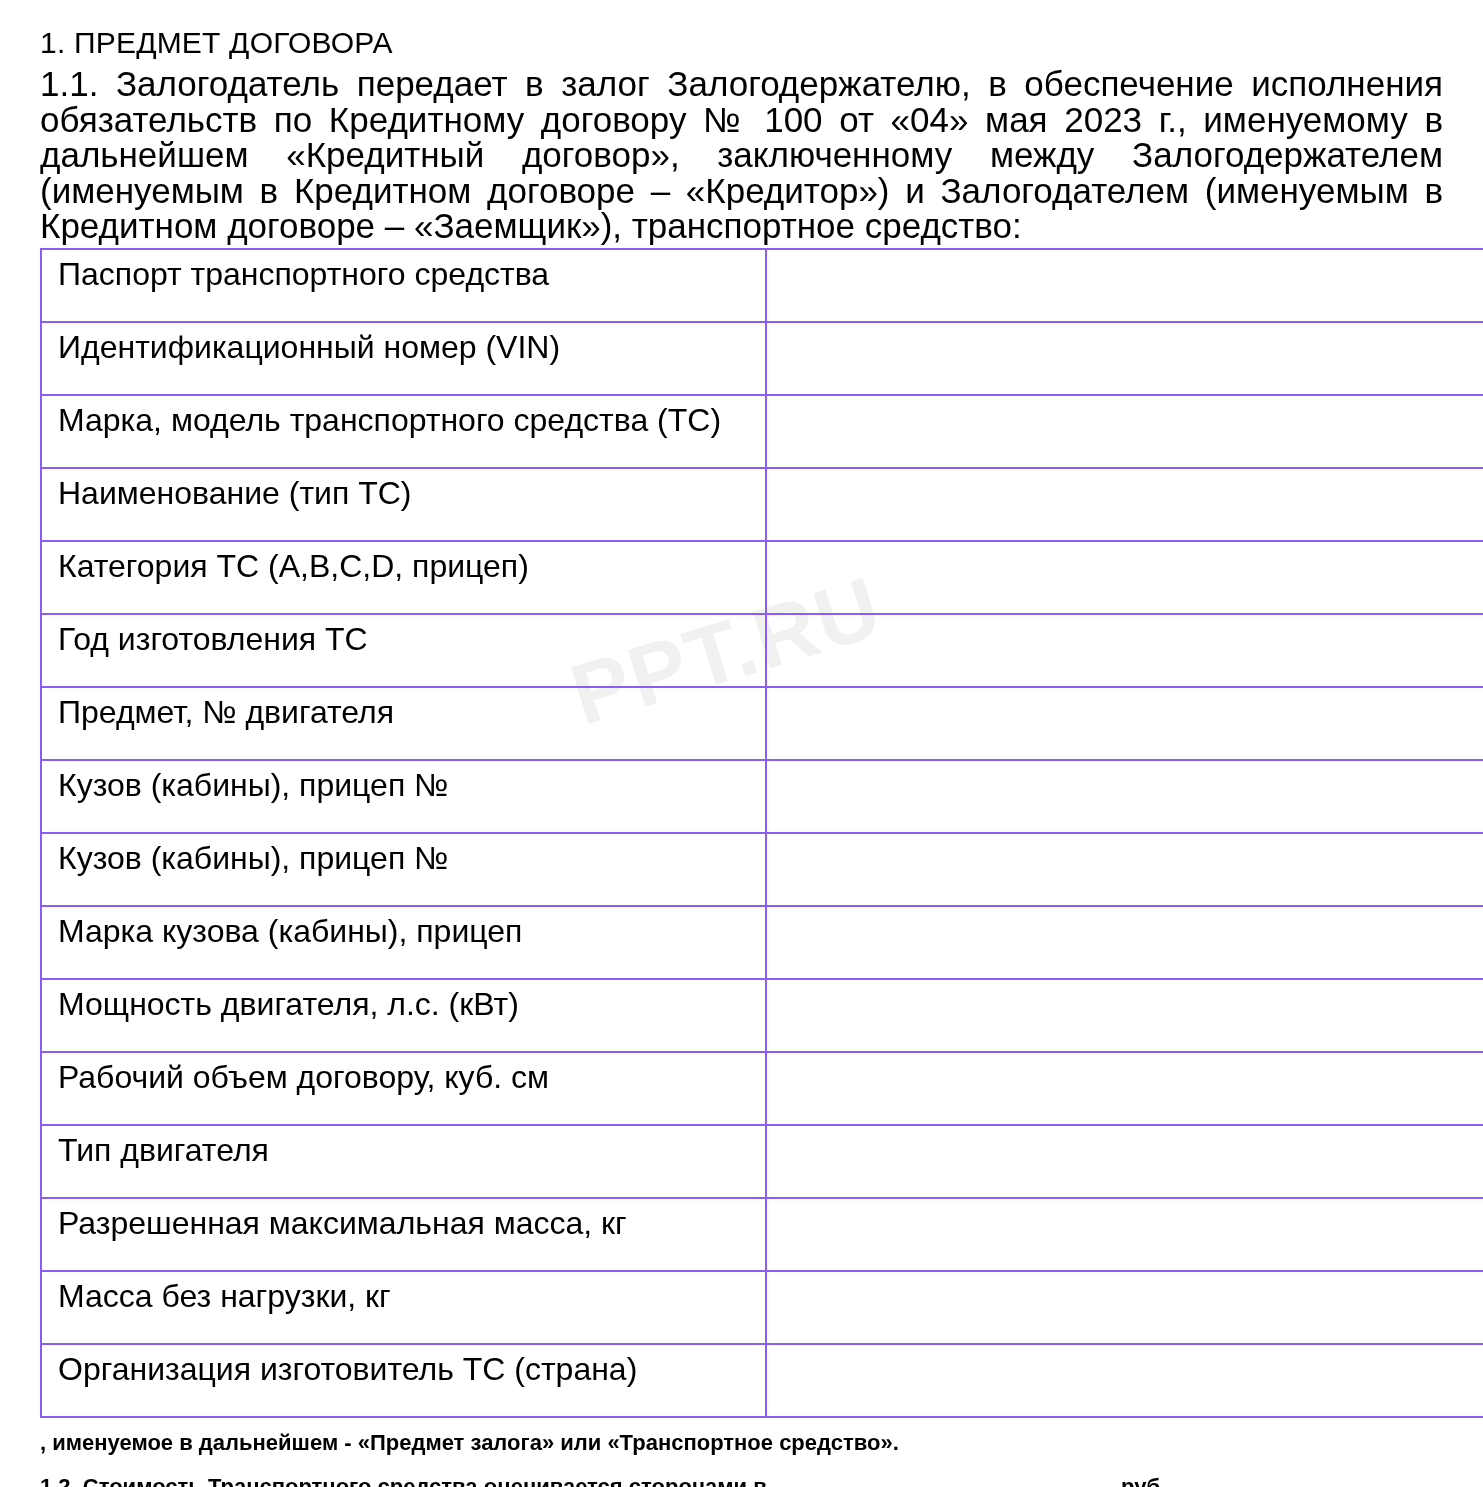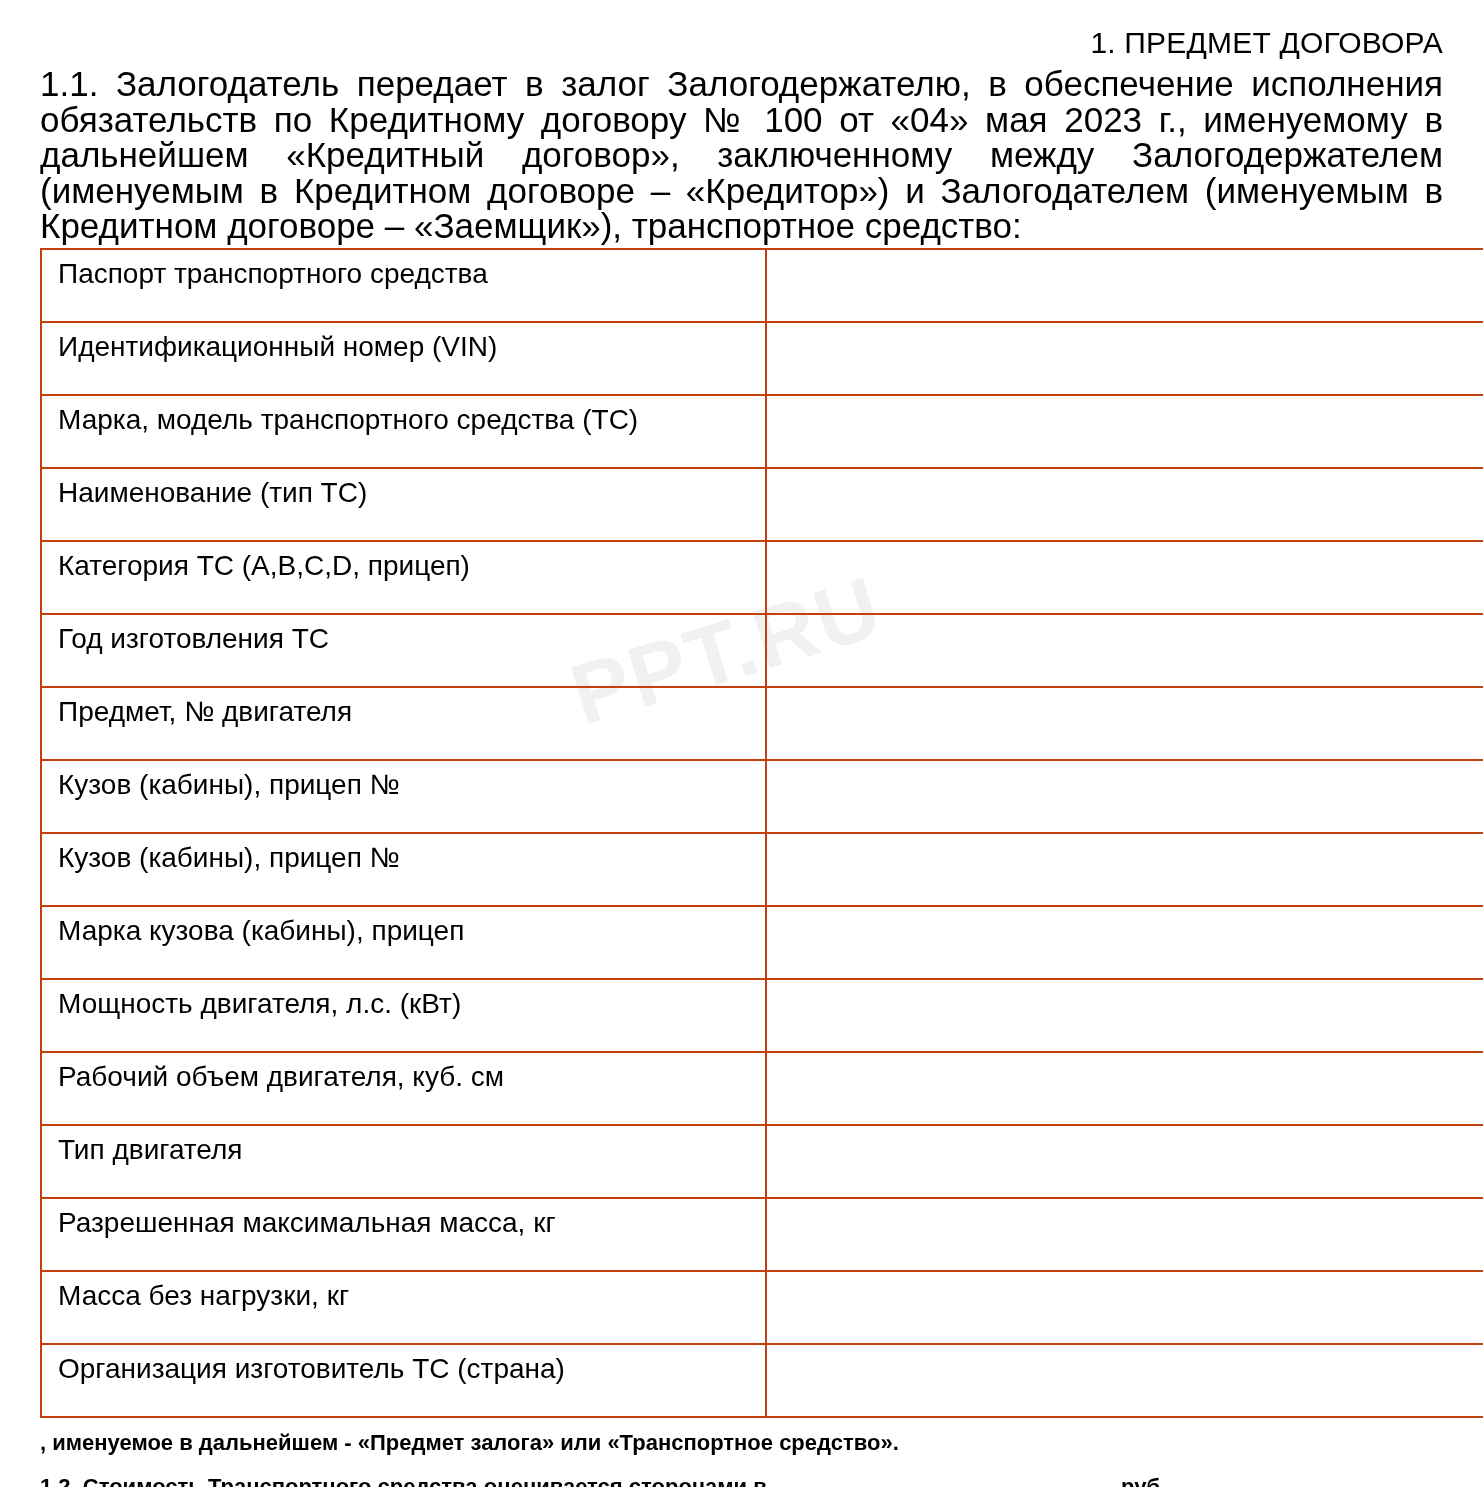--- a/index.html
+++ b/index.html
@@ -35,21 +35,21 @@
     z-index: 0;
     white-space: nowrap;
   }
   
   .content {
     position: relative;
     z-index: 2;
     padding: 0 40px;
   }
   .doc-title {
-    text-align: right;
+    text-align: left;
     font-size: 30px;
     line-height: 34px;
     margin: 26px 0 6px 0;
     letter-spacing: 0.2px;
   }
   .intro-par {
     font-size: 35px;
     line-height: 35.5px;
     text-align: justify;
     text-justify: inter-word;
@@ -58,25 +58,25 @@
   }
   
   table.vehicle-table {
     border-collapse: collapse;
     width: 1411px;
     margin: 2px 0 0 0;
     table-layout: fixed;
     background: transparent;
   }
   table.vehicle-table td {
-    border: 2px solid #c2410c;
+    border: 2px solid #8b5cf6;
     vertical-align: top;
     padding: 8px 0 0 16px;
     height: 63px;
-    font-size: 28px;
+    font-size: 32px;
     line-height: 32px;
     background: transparent;
   }
   td.col-label { width: 707px; }
   td.col-value { width: 704px; padding-left: 10px; }
   
   .footer-line {
     font-size: 22px;
     line-height: 38px;
     margin: 6px 0 0 0;
@@ -144,21 +144,21 @@
         </tr>
         <tr>
           <td class="col-label">Марка кузова (кабины), прицеп</td>
           <td class="col-value"></td>
         </tr>
         <tr>
           <td class="col-label">Мощность двигателя, л.с. (кВт)</td>
           <td class="col-value"></td>
         </tr>
         <tr>
-          <td class="col-label">Рабочий объем двигателя, куб. см</td>
+          <td class="col-label">Рабочий объем договору, куб. см</td>
           <td class="col-value"></td>
         </tr>
         <tr>
           <td class="col-label">Тип двигателя</td>
           <td class="col-value"></td>
         </tr>
         <tr>
           <td class="col-label">Разрешенная максимальная масса, кг</td>
           <td class="col-value"></td>
         </tr>

